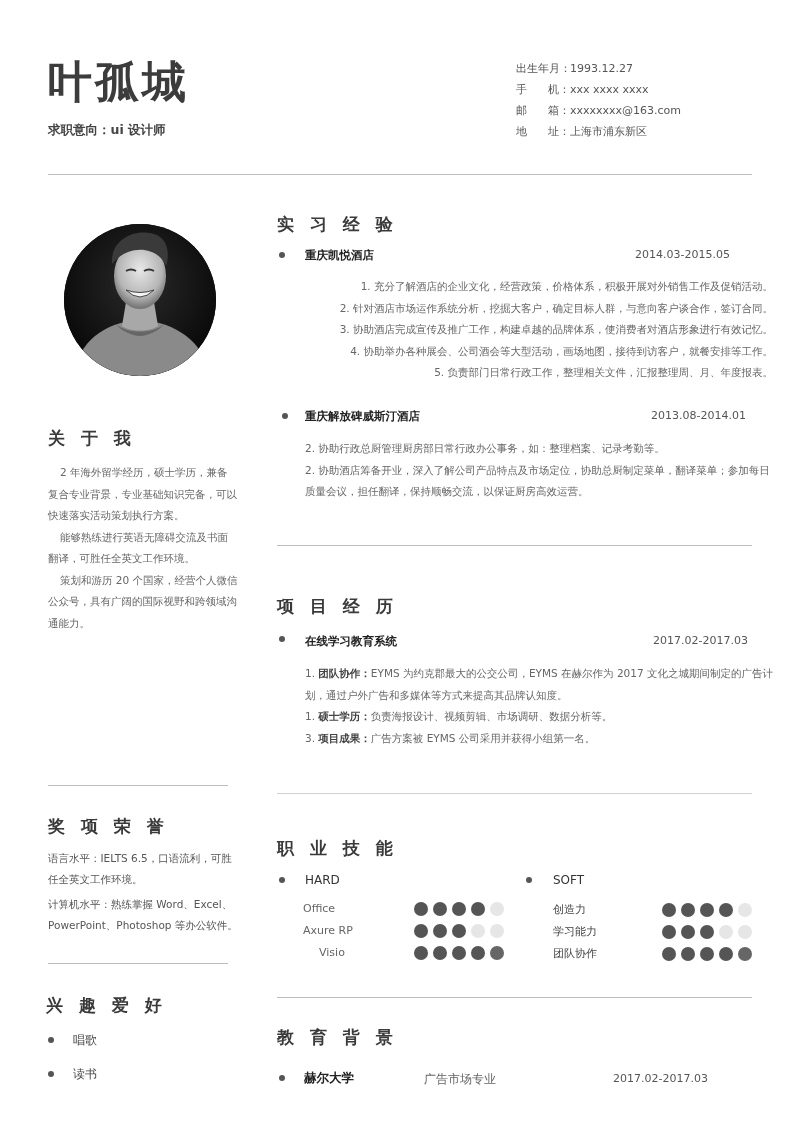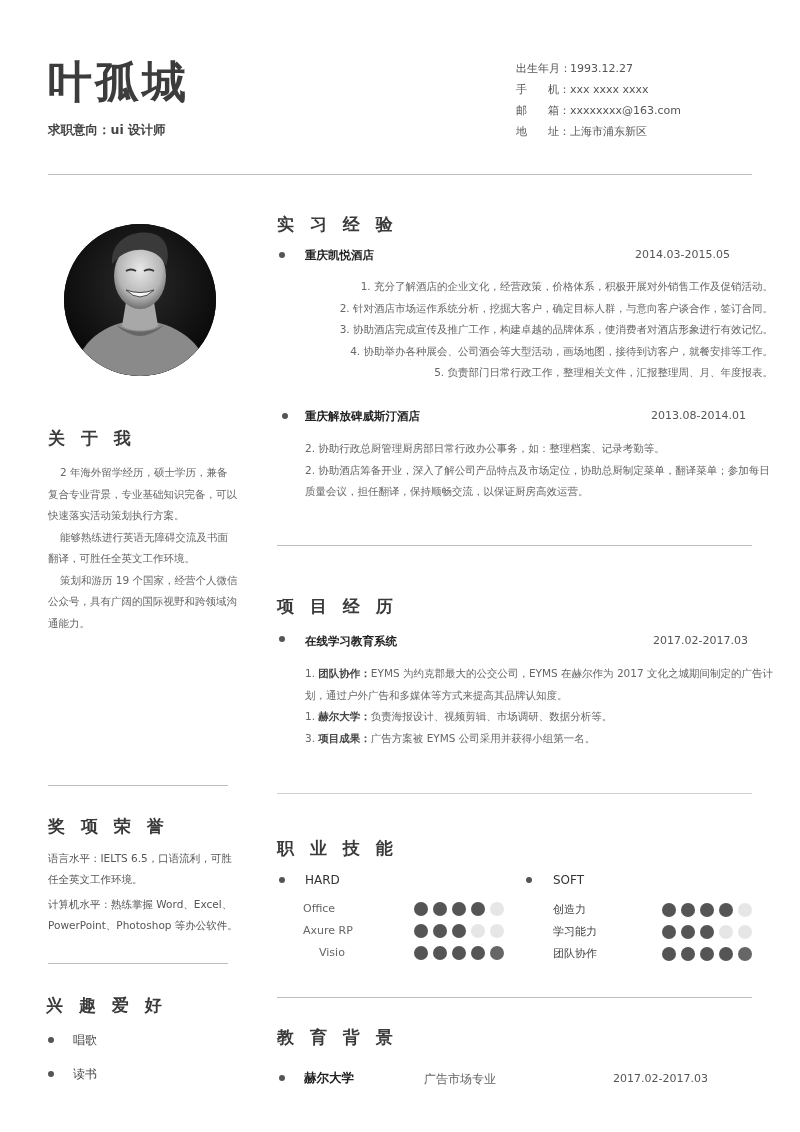--- a/index.html
+++ b/index.html
@@ -103,21 +103,21 @@
     <path d="M80 47 q5 -3 10 0" stroke="#333" stroke-width="2" fill="none"></path>
 
     <path d="M62 66 q14 14 28 0 q-14 5 -28 0 Z" fill="#f5f5f5" stroke="#444" stroke-width="1"></path>
   </svg>
 </div>
 
 <div class="abs sec-title" style="left:48px; top:426px;">关 于 我</div>
 <div class="abs about">
   <p>2 年海外留学经历，硕士学历，兼备复合专业背景，专业基础知识完备，可以快速落实活动策划执行方案。</p>
   <p>能够熟练进行英语无障碍交流及书面翻译，可胜任全英文工作环境。</p>
-  <p>策划和游历 19 个国家，经营个人微信公众号，具有广阔的国际视野和跨领域沟通能力。</p>
+  <p>策划和游历 20 个国家，经营个人微信公众号，具有广阔的国际视野和跨领域沟通能力。</p>
 </div>
 
 <div class="abs hline" style="left:48px; top:785px; width:180px;"></div>
 
 <div class="abs sec-title" style="left:48px; top:814px;">奖 项 荣 誉</div>
 <div class="abs awards">
   <p>语言水平：IELTS 6.5，口语流利，可胜任全英文工作环境。</p>
   <p>计算机水平：熟练掌握 Word、Excel、PowerPoint、Photoshop 等办公软件。</p>
 </div>
 
@@ -162,21 +162,21 @@
 
 <div class="abs sec-title" style="left:277px; top:594px;">项 目 经 历</div>
 
 <div class="abs exp-head" style="top:631px;">
   <span class="dot-bullet exp-bullet" style="top:5px;"></span>
   <span class="exp-company">在线学习教育系统</span>
   <span class="exp-date" style="right:4px;">2017.02-2017.03</span>
 </div>
 <div class="abs lines" style="top:663px;">
   <div><span>1. </span><b>团队协作：</b><span>EYMS 为约克郡最大的公交公司，EYMS 在赫尔作为 2017 文化之城期间制定的广告计划，通过户外广告和多媒体等方式来提高其品牌认知度。</span></div>
-  <div><span>1. </span><b>赫尔大学：</b><span>负责海报设计、视频剪辑、市场调研、数据分析等。</span></div>
+  <div><span>1. </span><b>硕士学历：</b><span>负责海报设计、视频剪辑、市场调研、数据分析等。</span></div>
   <div><span>3.  </span><b>项目成果：</b><span>广告方案被  EYMS 公司采用并获得小组第一名。</span></div>
 </div>
 
 <div class="abs hline" style="left:277px; top:793px; width:475px; background:#d0d0d0;"></div>
 
 <div class="abs sec-title" style="left:277px; top:836px;">职 业 技 能</div>
 
 <div class="abs" style="left:277px; top:871px; width:230px; height:100px;">
   <span class="dot-bullet" style="left:2px; top:6px;"></span>
   <span class="skill-head" style="position:absolute; left:28px; top:0;">HARD</span>

